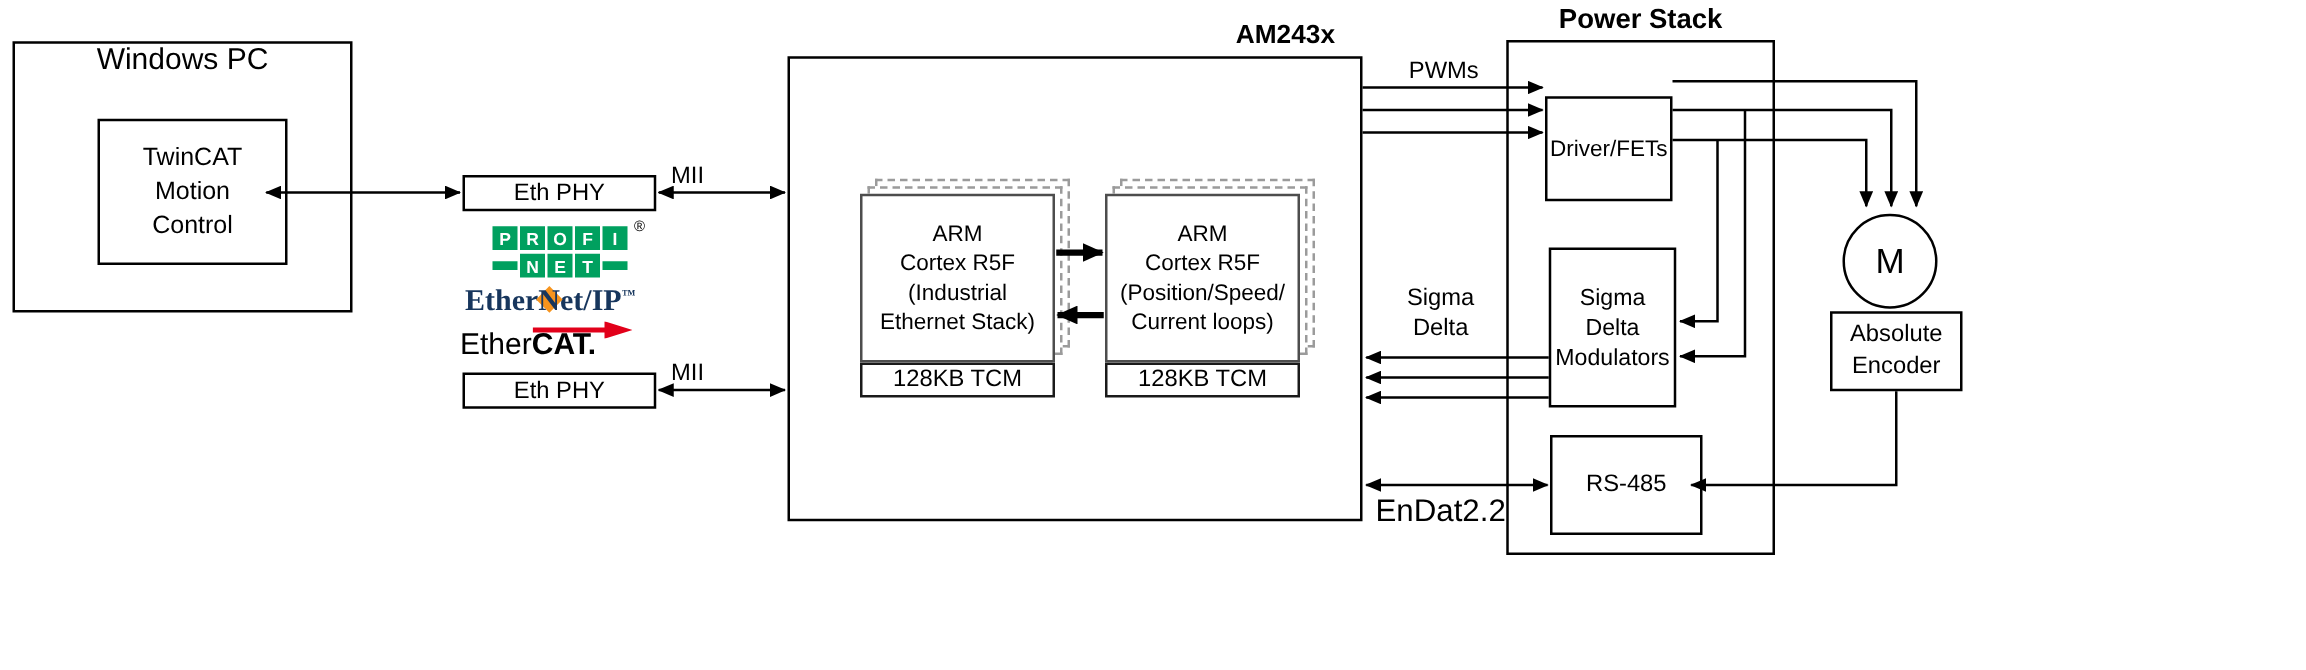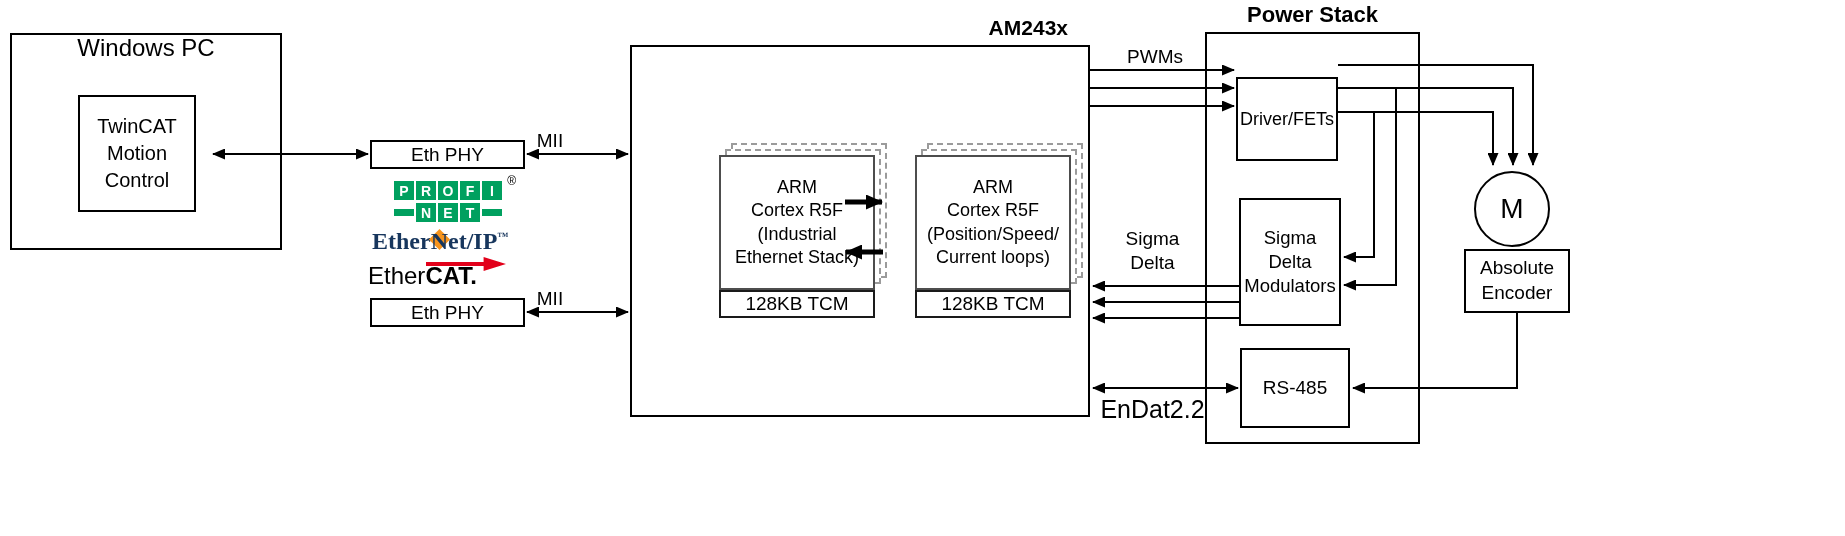--- a/index.html
+++ b/index.html
@@ -8,21 +8,21 @@
   #canvas { position:relative; width:1845px; height:536px; background:#fff; overflow:hidden; }
   .abs { position:absolute; }
   .box { position:absolute; background:#fff; border:2px solid #000; }
   .center { display:flex; align-items:center; justify-content:center; text-align:center; }
   .pre { white-space:pre-line; }
   .lbl { position:absolute; text-align:center; line-height:1.15; }
   .bold { font-weight:bold; }
   svg.overlay { position:absolute; left:0; top:0; z-index:6; pointer-events:none; }
 
   
-  .core-wrap { position:absolute; width:168px; height:183px;margin-left:31px; }
+  .core-wrap { position:absolute; width:168px; height:183px; }
   .ghost { position:absolute; width:156px; height:135px; border:2px dashed #9b9b9b; background:#fff; }
   .corebox { position:absolute; width:156px; height:135px; border:2px solid #4d4d4d; background:#fff;
              font-size:18px; line-height:1.3; }
   .tcmbox { position:absolute; width:156px; height:28px; border:2px solid #1a1a1a; background:#fff; font-size:19px; }
 
   
   .motor { position:absolute; width:76px; height:76px; border:2.5px solid #000; border-radius:50%;
            background:#fff; font-size:28px; }
 
   
@@ -48,21 +48,21 @@
               background:var(--ethercat-red, #E2001A);
               clip-path:polygon(0 36%, 72% 36%, 72% 0, 100% 50%, 72% 100%, 72% 64%, 0 64%); }
 </style>
 </head>
 <body>
 
 <div id="canvas">
 
   <div class="box" style="left:10px; top:33px; width:272px; height:217px;"></div>
   <div class="lbl" style="left:10px; top:34px; width:272px; font-size:24px;">Windows PC</div>
-  <div class="box center pre" style="left:78px; top:95px; width:118px; height:117px; font-size:20px; line-height:1.35;">TwinCAT
+  <div class="box center pre" style="left:78px; top:95px; width:152px; height:117px; font-size:20px; line-height:1.35;">TwinCAT
 Motion
 Control</div>
 
   <div class="box center" style="left:370px; top:140px; width:155px; height:29px; font-size:19px;">Eth PHY</div>
   <div class="box center" style="left:370px; top:298px; width:155px; height:29px; font-size:19px;">Eth PHY</div>
 
   <div class="abs" style="left:394px; top:181px;">
     <span class="pf-reg">®</span>
     <div class="pf-row">
       <span class="pf-cell">P</span>
@@ -112,21 +112,21 @@
     <div class="tcmbox center" style="left:0; top:147px;">128KB TCM</div>
   </div>
 
   <div class="box" style="left:1205px; top:32px; width:215px; height:412px;"></div>
   <div class="lbl bold" style="left:1205px; top:2px; width:215px; font-size:22px;">Power Stack</div>
 
   <div class="box center" style="left:1236px; top:45px; width:102px; height:84px; font-size:18px;margin-top:32px;">Driver/FETs</div>
   <div class="box center pre" style="left:1239px; top:198px; width:102px; height:128px; font-size:18.5px; line-height:1.3;">Sigma
 Delta
 Modulators</div>
-  <div class="box center" style="left:1240px; top:348px; width:110px; height:80px; font-size:19px;">RS-485</div>
+  <div class="box center" style="left:1240px; top:348px; width:122px; height:80px; font-size:19px;">RS-485</div>
 
   <div class="motor center" style="left:1474px; top:171px;">M</div>
   <div class="box center pre" style="left:1464px; top:249px; width:106px; height:64px; font-size:19px; line-height:1.3;">Absolute
 Encoder</div>
 
   <div class="lbl" style="left:510px; top:130px; width:80px; font-size:19px;">MII</div>
   <div class="lbl" style="left:510px; top:288px; width:80px; font-size:19px;">MII</div>
   <div class="lbl" style="left:1105px; top:46px; width:100px; font-size:19px;">PWMs</div>
   <div class="lbl pre" style="left:1110px; top:227px; width:85px; font-size:19px; line-height:1.25;">Sigma
 Delta</div>

